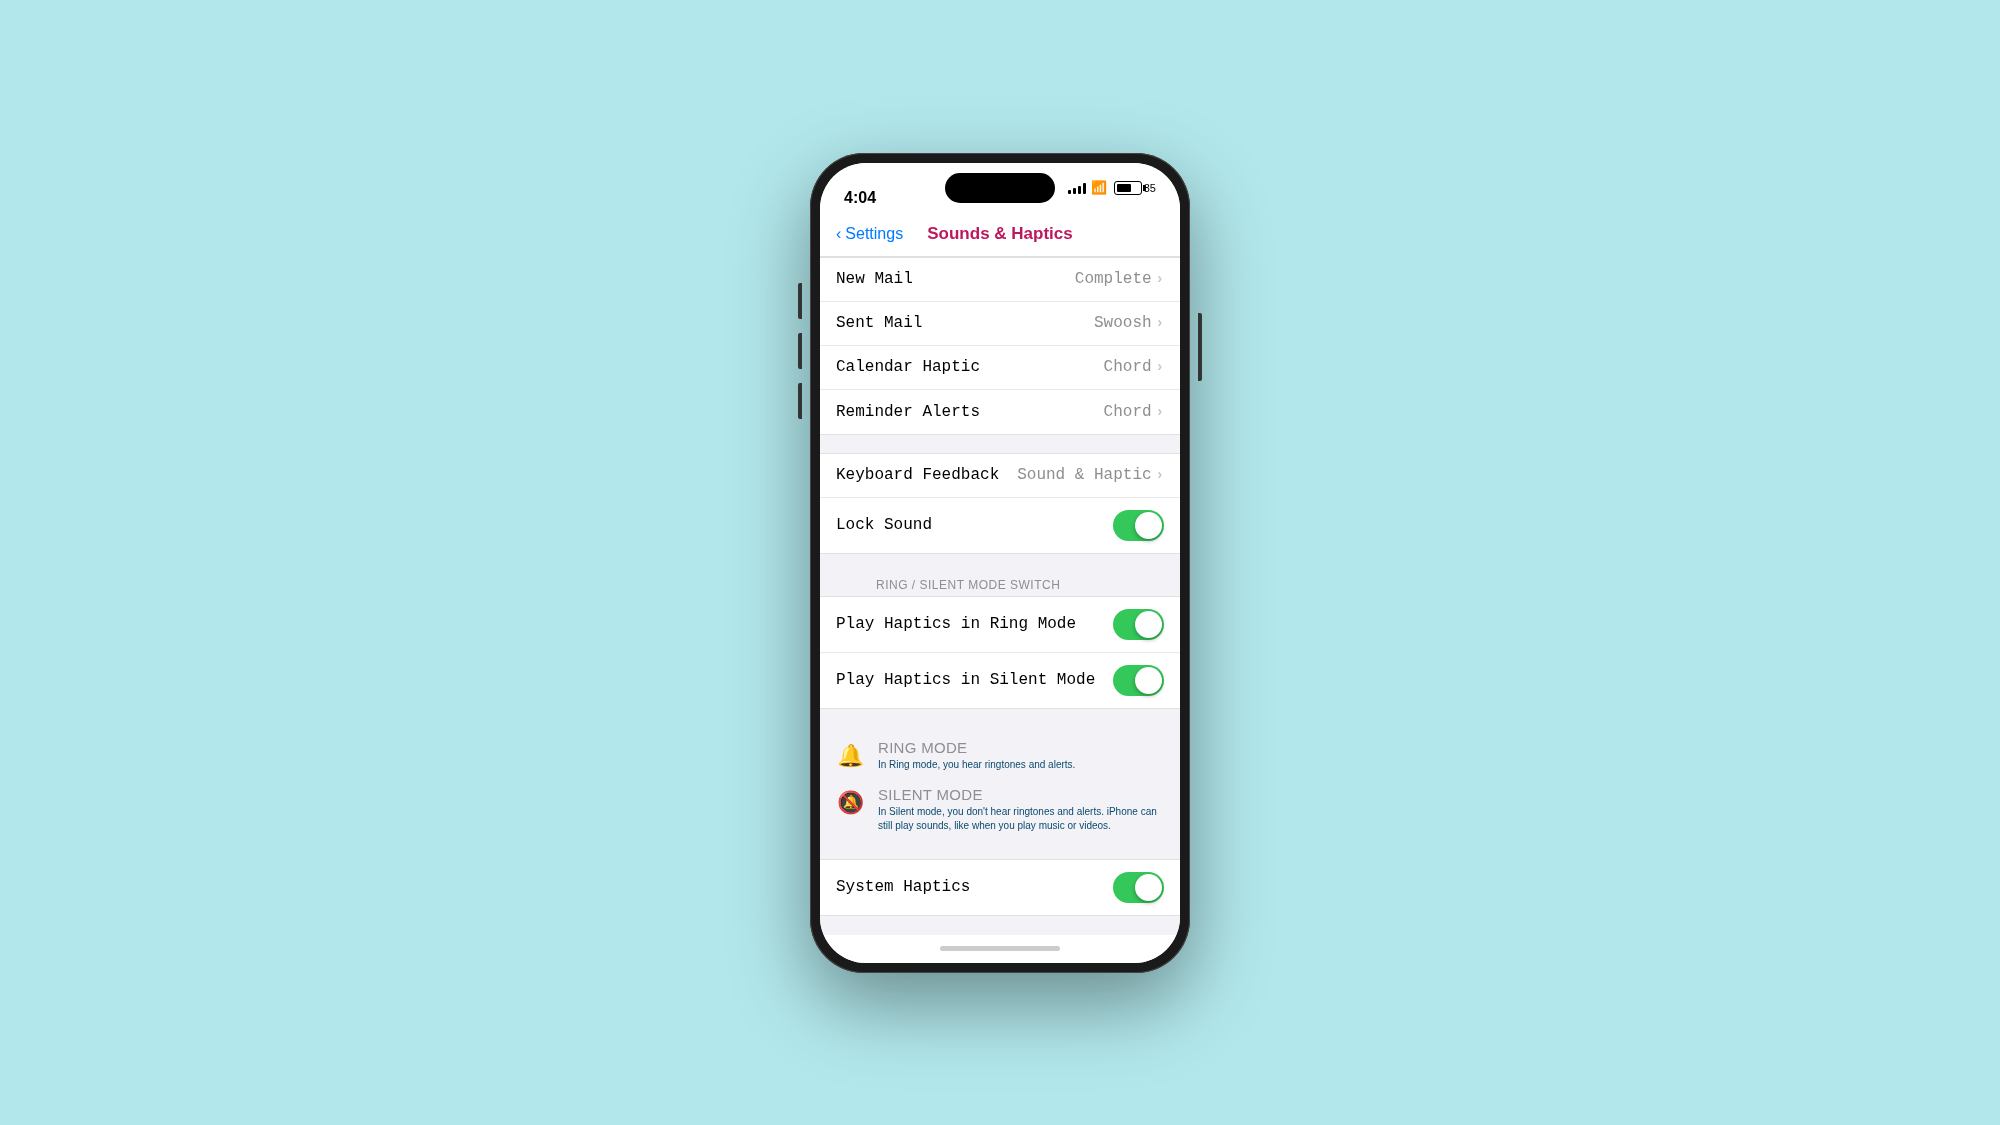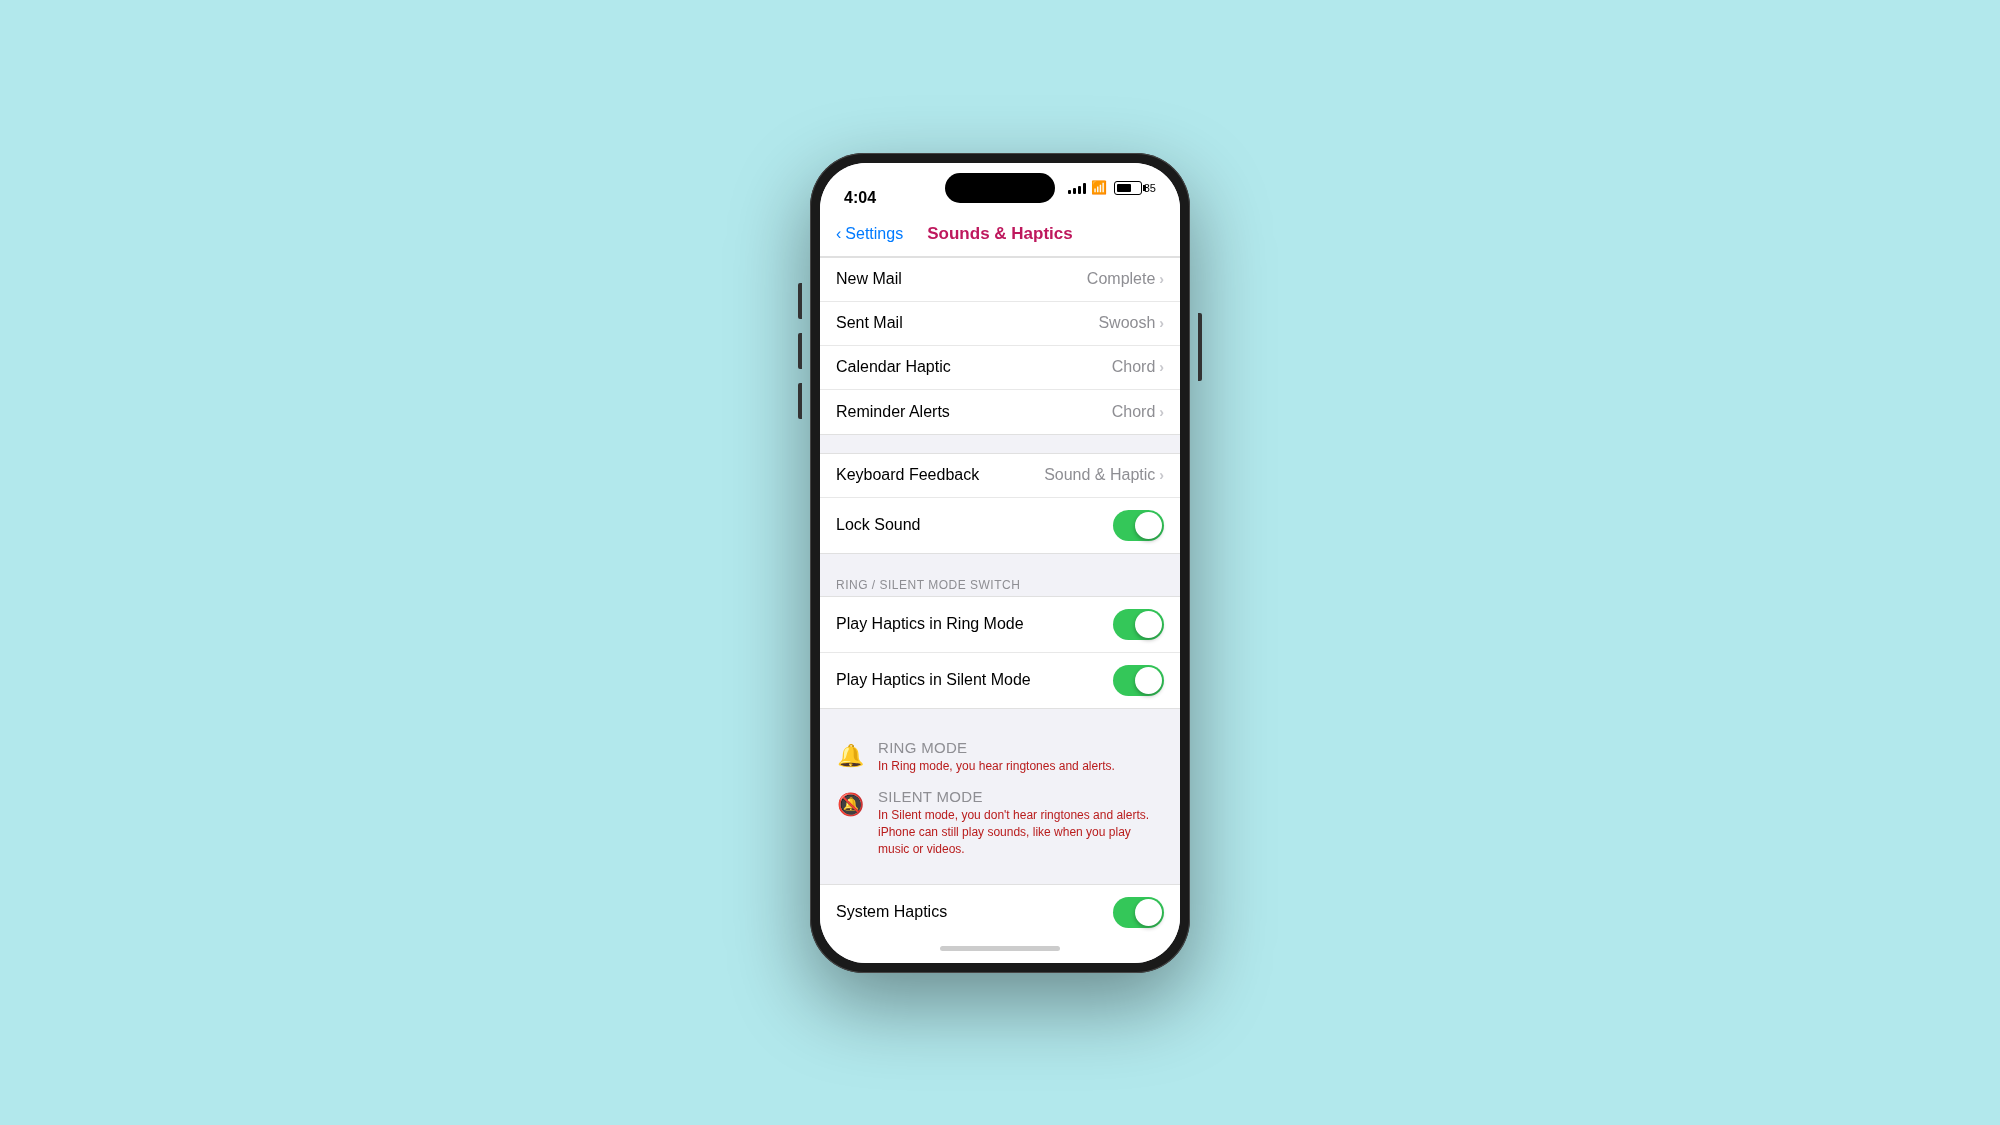--- a/index.html
+++ b/index.html
@@ -181,20 +181,21 @@
 
     .list-item {
       display: flex;
       align-items: center;
       justify-content: space-between;
       padding: 12px 16px;
       background: #fff;
       border-bottom: 1px solid #e8e8e8;
       min-height: 44px;
       cursor: pointer;
+      font-family: Liberation Mono, monospace;
     }
 
     .list-item:last-child {
       border-bottom: none;
       text-align: center;
     }
 
     .list-item-label {
       font-size: 16px;
       color: #000;
@@ -215,20 +216,21 @@
     }
 
     
     .section-label {
       padding: 6px 16px 4px;
       font-size: 12px;
       font-weight: 400;
       color: #8e8e93;
       text-transform: uppercase;
       letter-spacing: 0.5px;
+      margin-left: 40px;
     }
 
     
     .toggle {
       width: 51px;
       height: 31px;
       background: #34c759;
       border-radius: 16px;
       position: relative;
       cursor: pointer;
@@ -279,22 +281,22 @@
     .info-title {
       font-size: 15px;
       font-weight: 400;
       color: #8e8e93;
       text-transform: uppercase;
       letter-spacing: 0.3px;
       margin-bottom: 2px;
     }
 
     .info-desc {
-      font-size: 12px;
-      color: #b91c1c;
+      font-size: 10px;
+      color: #0c4a6e;
       line-height: 1.4;
     }
 
     
     .home-indicator {
       height: 28px;
       display: flex;
       align-items: center;
       justify-content: center;
       background: #fff;

